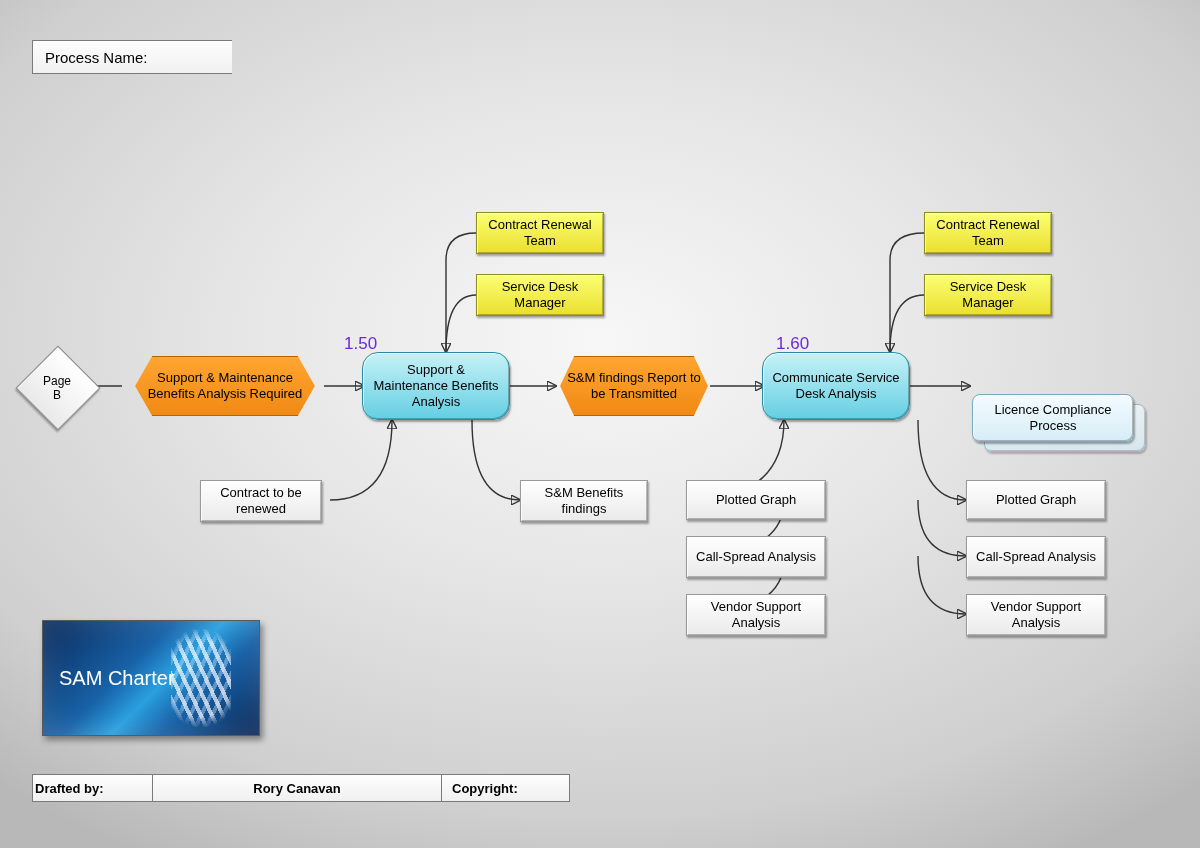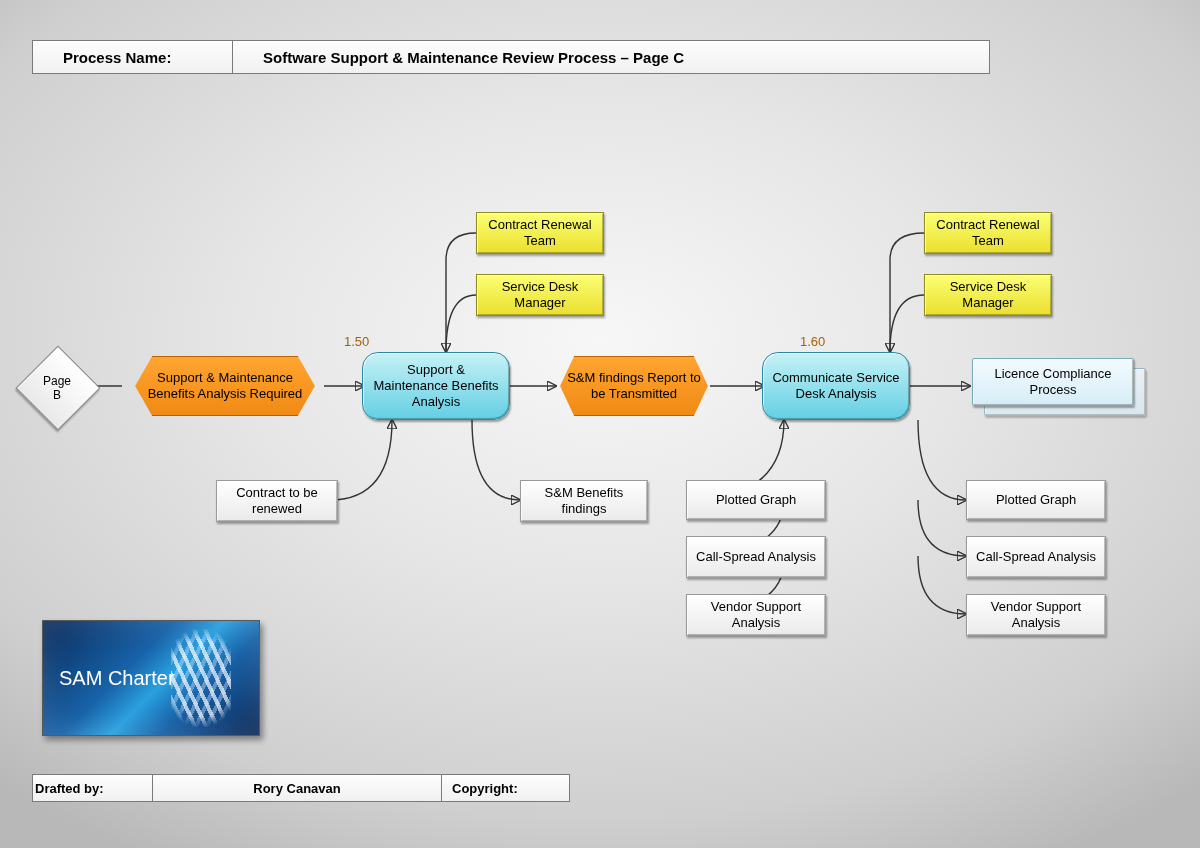--- a/index.html
+++ b/index.html
@@ -13,22 +13,22 @@
   }
   .title-row{
     position:absolute; left:32px; top:40px;
     display:flex;
   }
   .title-cell{
     border:1px solid #7a7a7a;
     background:linear-gradient(#fdfdfd,#f1f1f1);
     height:34px;
     display:flex;align-items:center;
-    padding:0 30px;
-    font-size:15px;font-weight:bold;
+    padding:0 12px;
+    font-size:15px;font-weight:normal;
     box-sizing:border-box;
     text-align:center;
   }
   .title-cell.label{border-right:none}
   .title-cell.value{ }
   .footer-row{
     position:absolute; left:32px; top:774px;
     display:flex;
   }
   .footer-cell{
@@ -80,26 +80,27 @@
   .yellow{background:linear-gradient(#fbff73,#eadf2f);border:1px solid #8e8b20}
   .white{background:linear-gradient(#ffffff,#eaeaea);border:1px solid #999}
   .blue-proc{
     background:linear-gradient(#c7f1f6,#63cfe3);
     border:1px solid #2b8aa3;
     border-radius:16px;
   }
   .lightblue-end{
     background:linear-gradient(#f3fbff,#d6edf6);
     border:1px solid #7ba9bd;
-    border-radius:2px;
+    border-radius:8px;
+    margin-top:36px;
   }
   .step-id{
     position:absolute;
-    font-size:13px;
-    color:#a16207;
+    font-size:17px;
+    color:#6d28d9;
   }
 
   
   .hex{
     position:absolute;
     display:flex;align-items:center;justify-content:center;
     text-align:center;
     font-size:13px;line-height:1.25;
     color:#000;
     background:linear-gradient(#ffa531,#f08a14);
@@ -133,21 +134,20 @@
   }
   svg.connectors path, svg.connectors line{
     stroke:#333;stroke-width:1.4;fill:none;
   }
 </style>
 </head>
 <body>
 
 <div class="title-row">
   <div class="title-cell label" style="width:200px">Process Name:</div>
-  <div class="title-cell value" style="width:758px">Software Support &amp; Maintenance Review Process – Page C</div>
 </div>
 
 <div class="footer-row">
   <div class="footer-cell bold" style="width:120px;justify-content:flex-start;padding-left:2px;border-right:none">Drafted by:</div>
   <div class="footer-cell bold italic" style="width:290px">Rory Canavan</div>
   <div class="footer-cell bold" style="width:128px;border-left:none;justify-content:flex-start;padding-left:10px">Copyright:</div>
 </div>
 
 <div class="logo">
   <span>SAM Charter</span>
@@ -190,33 +190,33 @@
 <div class="diamond-label" style="left:27px;top:374px;white-space:pre-line">Page
 B</div>
 
 <div class="hex" style="left:118px;top:356px;width:214px;height:60px">Support &amp; Maintenance Benefits Analysis Required</div>
 
 <div class="step-id" style="left:344px;top:334px">1.50</div>
 <div class="node blue-proc bevel" style="left:362px;top:352px;width:148px;height:68px">Support &amp; Maintenance Benefits Analysis</div>
 
 <div class="hex" style="left:546px;top:356px;width:176px;height:60px">S&amp;M findings Report to be Transmitted</div>
 
-<div class="step-id" style="left:800px;top:334px">1.60</div>
+<div class="step-id" style="left:776px;top:334px">1.60</div>
 <div class="node blue-proc bevel" style="left:762px;top:352px;width:148px;height:68px">Communicate Service Desk Analysis</div>
 
 <div class="node lightblue-end bevel" style="left:984px;top:368px;width:162px;height:48px;opacity:.7"></div>
 <div class="node lightblue-end bevel" style="left:972px;top:358px;width:162px;height:48px">Licence Compliance Process</div>
 
 <div class="node yellow bevel" style="left:476px;top:212px;width:128px;height:42px">Contract Renewal Team</div>
 <div class="node yellow bevel" style="left:476px;top:274px;width:128px;height:42px">Service Desk Manager</div>
 
 <div class="node yellow bevel" style="left:924px;top:212px;width:128px;height:42px">Contract Renewal Team</div>
 <div class="node yellow bevel" style="left:924px;top:274px;width:128px;height:42px">Service Desk Manager</div>
 
-<div class="node white bevel" style="left:216px;top:480px;width:122px;height:42px">Contract to be renewed</div>
+<div class="node white bevel" style="left:200px;top:480px;width:122px;height:42px">Contract to be renewed</div>
 
 <div class="node white bevel" style="left:520px;top:480px;width:128px;height:42px">S&amp;M Benefits findings</div>
 
 <div class="node white bevel" style="left:686px;top:480px;width:140px;height:40px">Plotted Graph</div>
 <div class="node white bevel" style="left:686px;top:536px;width:140px;height:42px">Call-Spread Analysis</div>
 <div class="node white bevel" style="left:686px;top:594px;width:140px;height:42px">Vendor Support Analysis</div>
 
 <div class="node white bevel" style="left:966px;top:480px;width:140px;height:40px">Plotted Graph</div>
 <div class="node white bevel" style="left:966px;top:536px;width:140px;height:42px">Call-Spread Analysis</div>
 <div class="node white bevel" style="left:966px;top:594px;width:140px;height:42px">Vendor Support Analysis</div>

